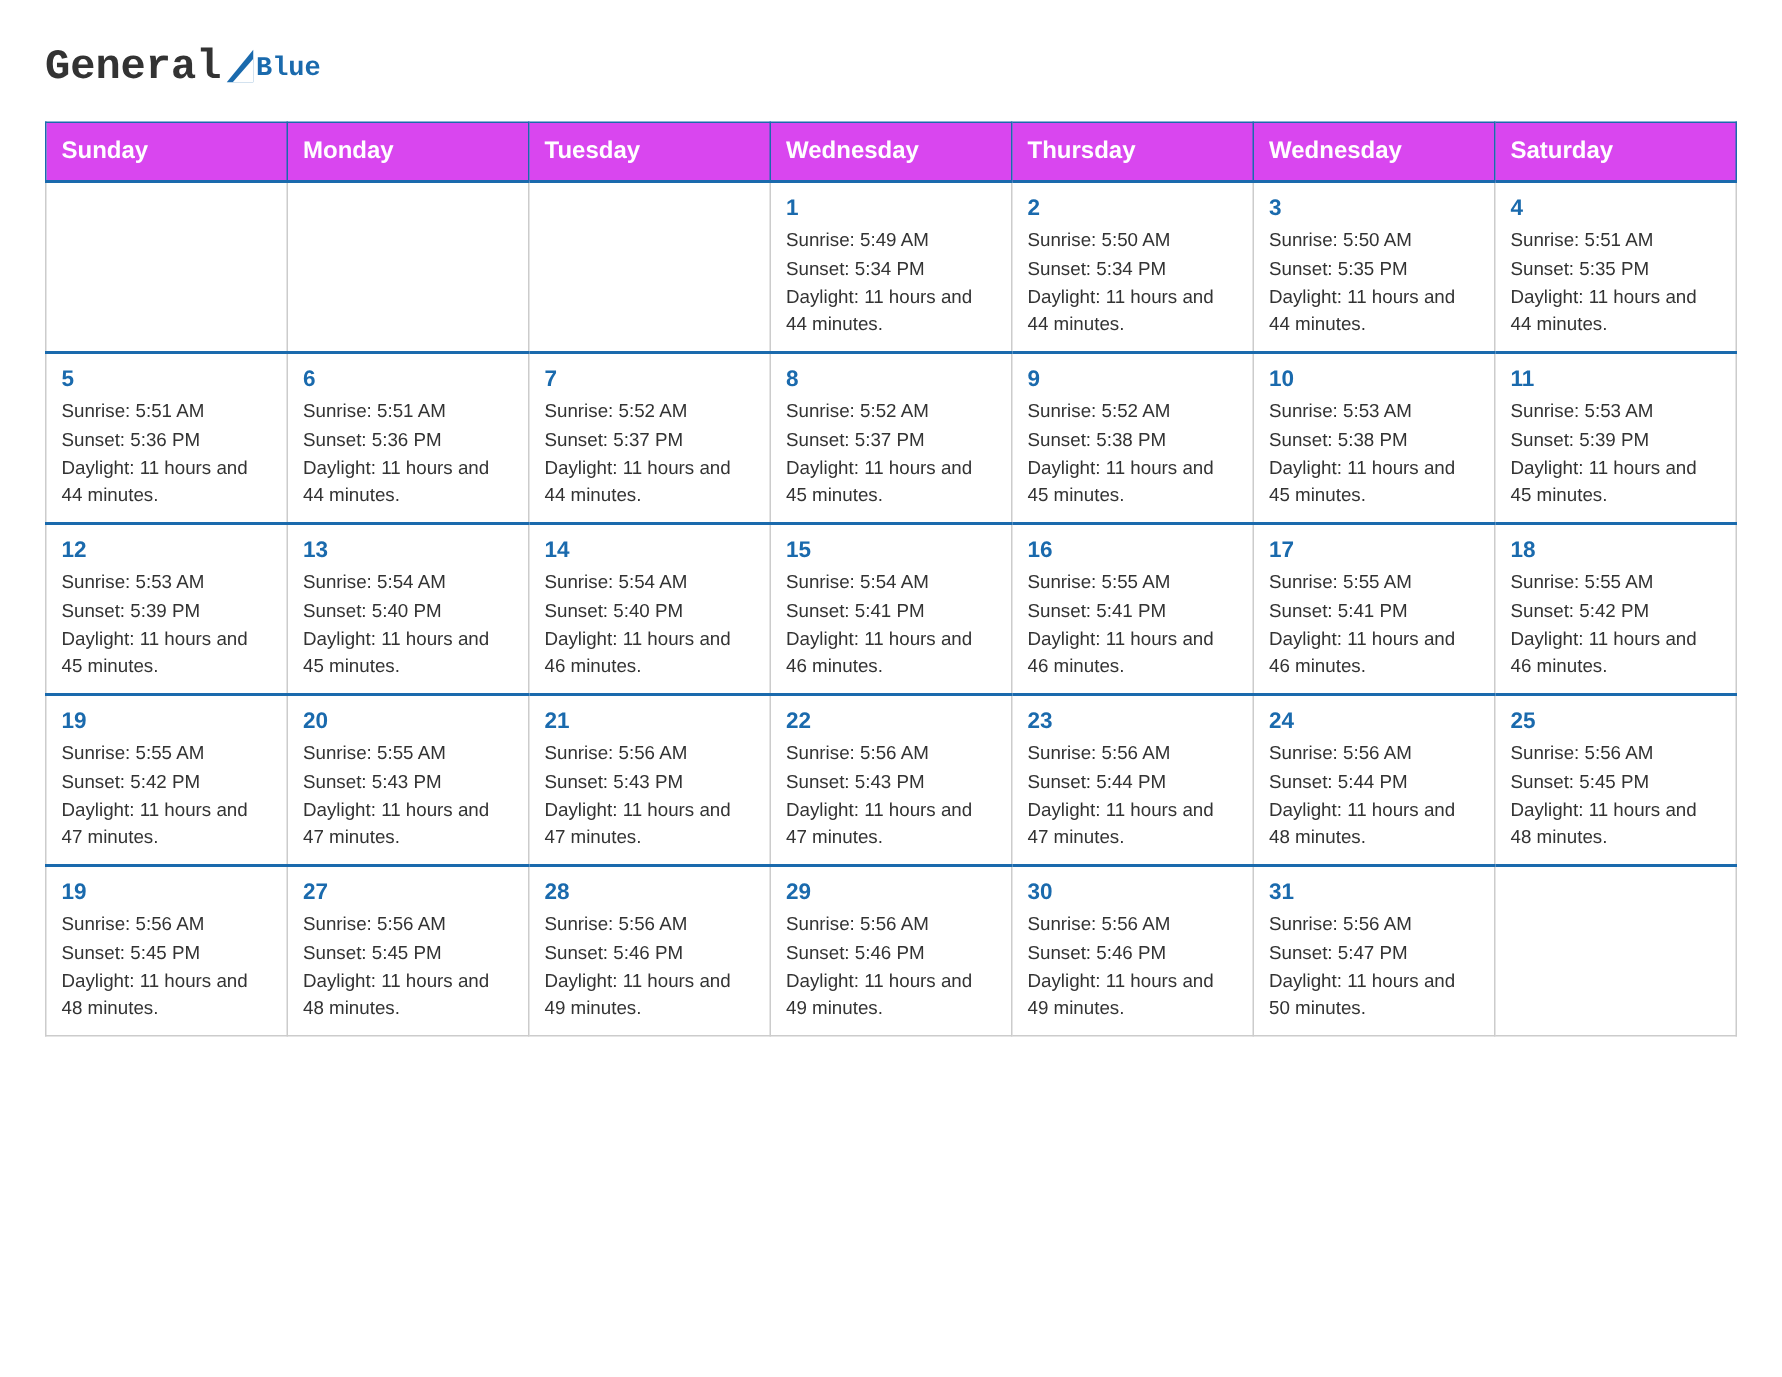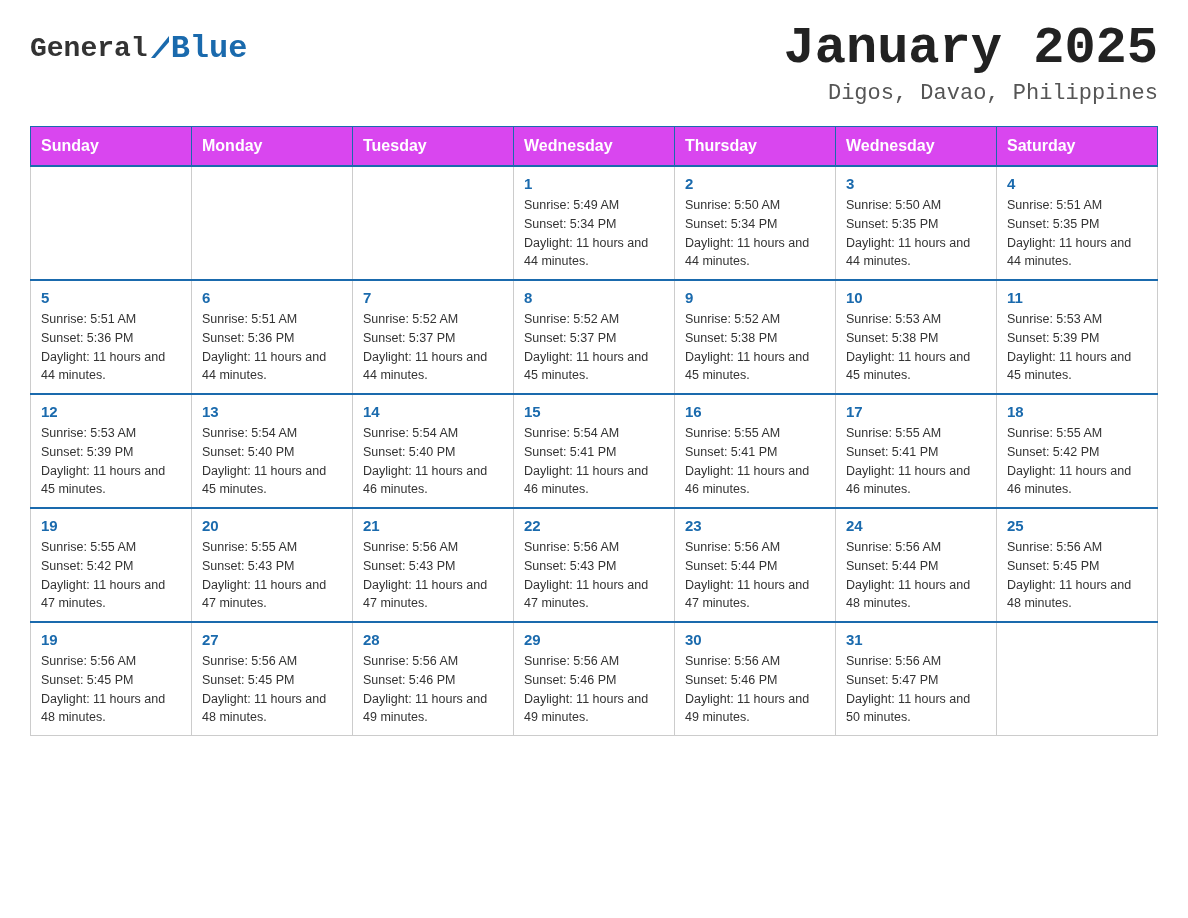--- a/index.html
+++ b/index.html
@@ -21,21 +21,21 @@
       display: flex;
       align-items: center;
       margin-top: 10px;
     }
     .logo-text-general {
       font-size: 28px;
       font-weight: bold;
       color: #333;
     }
     .logo-text-blue {
-      font-size: 32px;
+      font-size: 18px;
       font-weight: bold;
       color: #1a6aad;
       text-align: center;
     }
     .title-block {
       text-align: right;
     }
     .month-title {
       font-size: 52px;
       font-weight: bold;
@@ -97,24 +97,20 @@
     <span class="logo-text-general">General</span>
     <span style="display:inline-block;margin-left:3px;margin-right:0px;">
       <svg width="18" height="22" viewBox="0 0 18 22" style="vertical-align:middle;margin-bottom:4px;">
         <polygon points="0,22 18,22 18,0" fill="#1a6aad"></polygon>
         <polygon points="4,22 18,22 18,6" fill="white"></polygon>
       </svg>
     </span>
     <br>
     <span class="logo-text-blue" style="margin-left:2px;">Blue</span>
   </div>
-  <div class="title-block">
-    <div class="month-title">January 2025</div>
-    <div class="location-title">Digos, Davao, Philippines</div>
-  </div>
 </div>
 
 <table class="calendar-table">
   <thead>
     <tr>
     <th>Sunday</th>
         <th>Monday</th>
         <th>Tuesday</th>
         <th>Wednesday</th>
         <th>Thursday</th>

